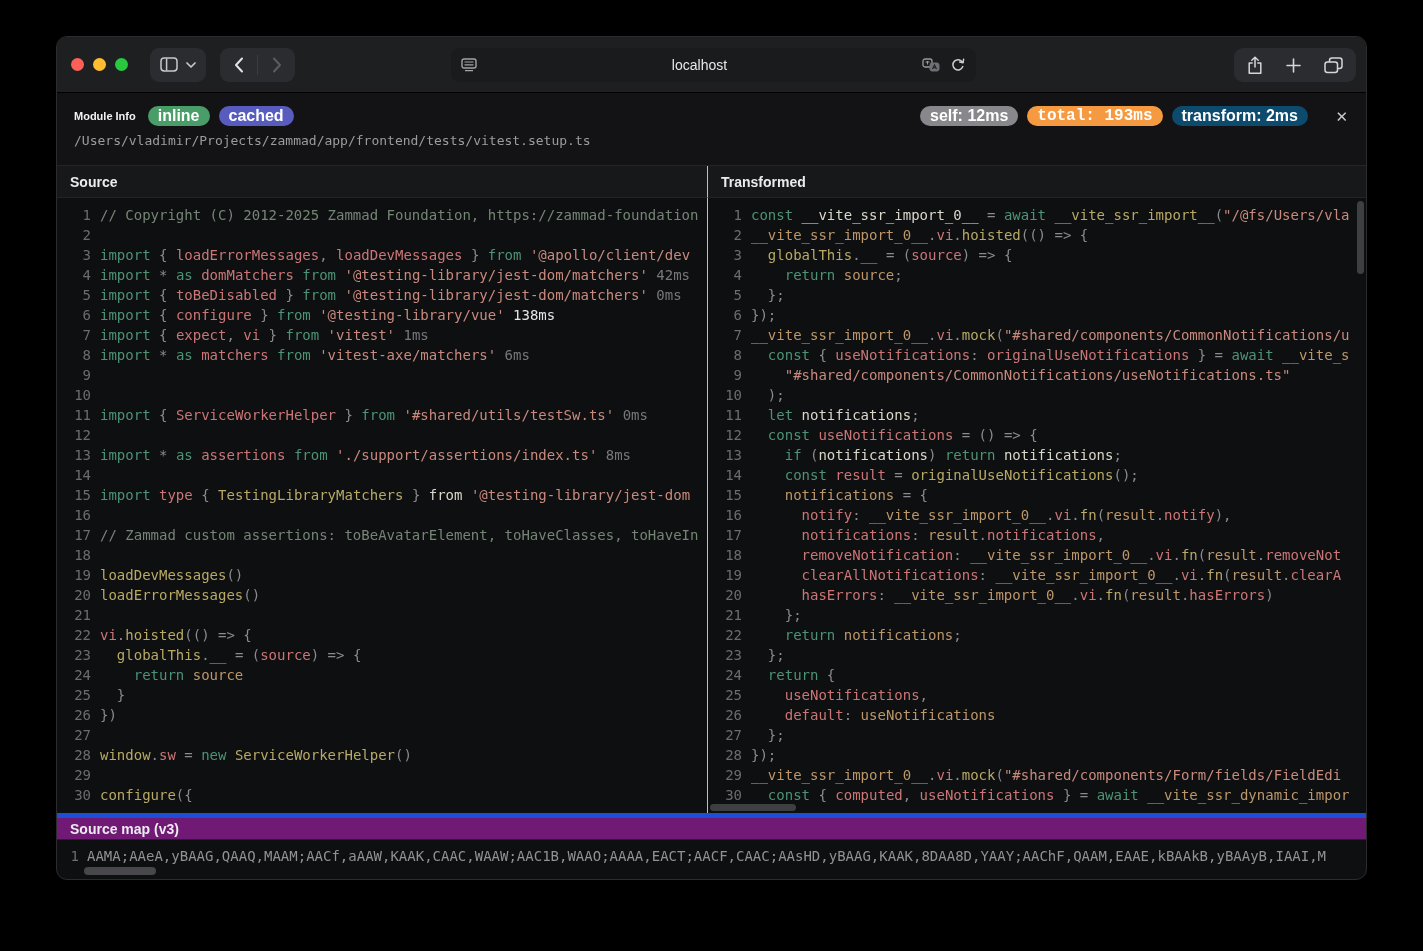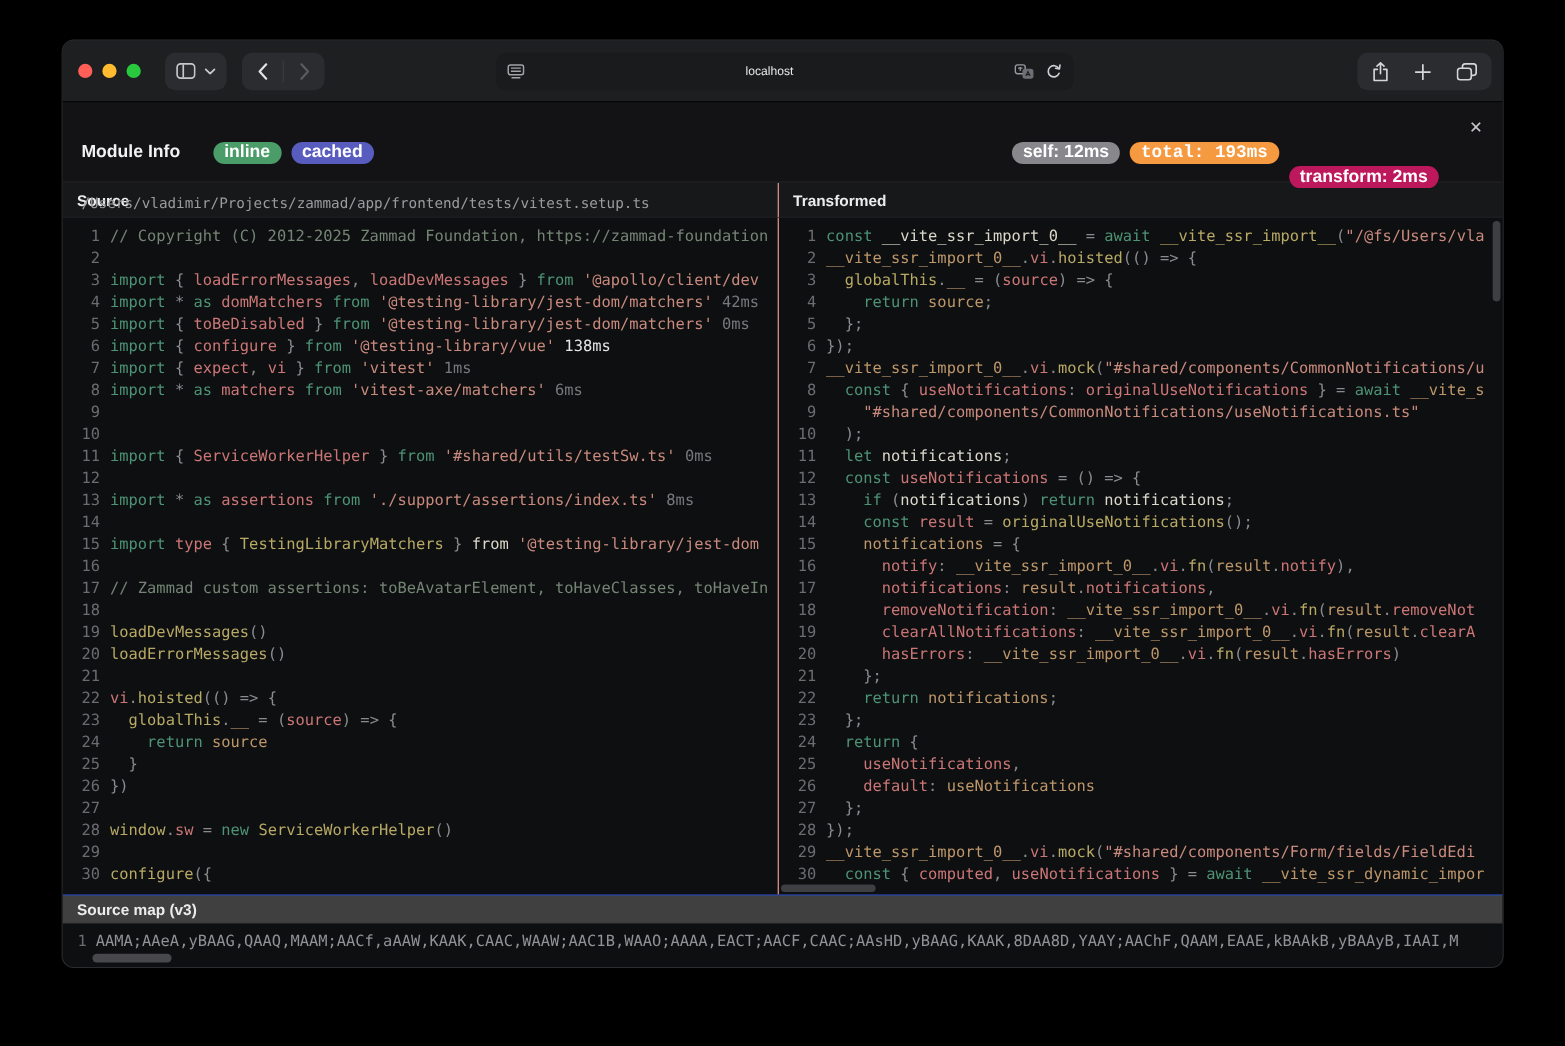--- a/index.html
+++ b/index.html
@@ -13,52 +13,52 @@
   .traffic{display:flex;gap:9px;margin-right:22px;}
   .tl{width:13px;height:13px;border-radius:50%;display:inline-block;}
   .tl.red{background:#fe5f57}.tl.yellow{background:#febc2e}.tl.green{background:#28c83f}
   .pill{background:#2b2c2f;border-radius:9px;height:34px;display:flex;align-items:center;border:none;}
   .sidebar-pill{padding:0 10px;gap:8px;margin-right:14px;cursor:default;}
   .nav-pill{padding:0;margin-right:12px;}
   .nav-btn{width:37px;height:34px;display:flex;align-items:center;justify-content:center;background:none;border:none;padding:0;}
   .nav-sep{width:1px;height:20px;background:#3b3c3f;}
   .urlbar{position:absolute;left:394px;top:11px;width:525px;height:34px;background:#1a1b1d;
     border-radius:9px;display:flex;align-items:center;padding:0 10px;box-sizing:border-box;}
-  .url-text{flex:1;text-align:center;color:#e8e8ea;font-size:11px;}
+  .url-text{flex:1;text-align:center;color:#e8e8ea;font-size:14px;}
   .url-left,.url-right{display:flex;align-items:center;gap:10px;}
   .right-pill{position:absolute;right:10px;top:11px;padding:0 13px;gap:23px;}
   .icon-btn{background:none;border:none;padding:0;display:flex;align-items:center;justify-content:center;}
   
   .module-header{position:relative;height:73px;background:#131315;border-bottom:1px solid #242427;
     padding:13px 16px 0 17px;box-sizing:border-box;}
   .mh-row{display:flex;align-items:center;}
-  .mh-title{color:#f2f2f4;font-size:16px;font-weight:700;margin-right:30px;}
+  .mh-title{color:#f2f2f4;font-size:11px;font-weight:700;margin-right:12px;}
   .badges{display:flex;gap:9px;align-items:center;}
   .badge{color:#fff;font-size:16px;font-weight:700;padding:2px 10px;border-radius:10px;line-height:16px;}
-  .mh-timings{margin-left:auto;margin-right:42px;}
+  .mh-timings{margin-left:auto;margin-right:42px;align-items:flex-end;}
   .mh-close{position:absolute;right:14px;top:12px;background:none;border:none;color:#c9c9cd;
     font-size:15px;line-height:1;padding:4px;cursor:default;}
   .mh-path{margin-top:7px;color:#9c9c9f;font-size:13px;font-family:"DejaVu Sans Mono",monospace;}
   
   .split{display:grid;grid-template-columns:650px 1fr;}
   .pane-head{height:32px;background:#17181a;border-bottom:1px solid #242427;display:flex;align-items:center;
     padding-left:13px;box-sizing:border-box;color:#ececee;font-size:14px;font-weight:700;}
   .pane-head.right,.code-pane.right{border-left:1px solid #fca5a5;}
   .code-row{height:615px;}
   .code-pane{position:relative;height:615px;overflow:hidden;background:#0e0f11;padding:7px 0 0 8px;box-sizing:border-box;}
   .code-line{display:flex;height:20px;line-height:20px;font-family:"DejaVu Sans Mono",monospace;font-size:14px;white-space:pre;}
   .ln{width:26px;text-align:right;color:#6c6c70;flex:none;margin-right:9px;}
   .lt{white-space:pre;}
   .tk-c{color:#758575}.tk-k{color:#4d9375}.tk-s{color:#c98a7d}.tk-f{color:#b8a965}
   .tk-n{color:#bd976a}.tk-i{color:#cb7676}.tk-p{color:#dbd7ca}.tk-u{color:#8b8b8f}
   .tk-t{color:#77787c}.tk-th{color:#e5e5e5}.tk-m{color:#929296}
   .vscroll{position:absolute;right:2px;top:3px;width:7px;height:73px;border-radius:4px;background:#3e3f43;}
   .hscroll{position:absolute;left:2px;bottom:2px;height:7px;width:86px;border-radius:4px;background:#3e3f43;}
   
-  .map-head{height:27px;background:#404040;border-top:1px solid #1d4ed8;border-bottom:1px solid #242427;
+  .map-head{height:27px;background:#701a75;border-top:5px solid #1d4ed8;border-bottom:1px solid #242427;
     display:flex;align-items:center;padding-left:13px;color:#ececee;font-size:14px;font-weight:700;box-sizing:border-box;}
   .map-pane{position:relative;height:39px;overflow:hidden;padding:6px 0 0 8px;box-sizing:border-box;}
   .map-pane .ln{width:14px;margin-right:8px;}
   .map-scroll{position:absolute;left:27px;bottom:4px;height:8px;width:72px;border-radius:4px;background:#48484c;}
   svg{display:block;}
 </style>
 </head>
 <body>
 
 <div class="window">
@@ -154,21 +154,21 @@
   <div class="module-header">
     <div class="mh-row">
       <span class="mh-title">Module Info</span>
       <span class="badges">
           <span class="badge" style="background: rgb(74, 157, 104);">inline</span>
           <span class="badge" style="background: rgb(88, 92, 190);">cached</span>
         </span>
       <span class="badges mh-timings">
           <span class="badge" style="background: rgb(135, 135, 140);">self: 12ms</span>
           <span class="badge" style="background: rgb(245, 154, 65); font-family: Liberation Mono, monospace;">total: 193ms</span>
-          <span class="badge" style="background: #be185d; margin-top: 45px;">transform: 2ms</span>
+          <span class="badge" style="background: #0c4a6e;">transform: 2ms</span>
         </span>
     </div>
     <div class="mh-path">/Users/vladimir/Projects/zammad/app/frontend/tests/vitest.setup.ts</div>
     <button class="mh-close"><span>✕</span></button>
   </div>
 
   <div class="split">
     <div class="pane-head">Source</div>
     <div class="pane-head right">Transformed</div>
   </div>

